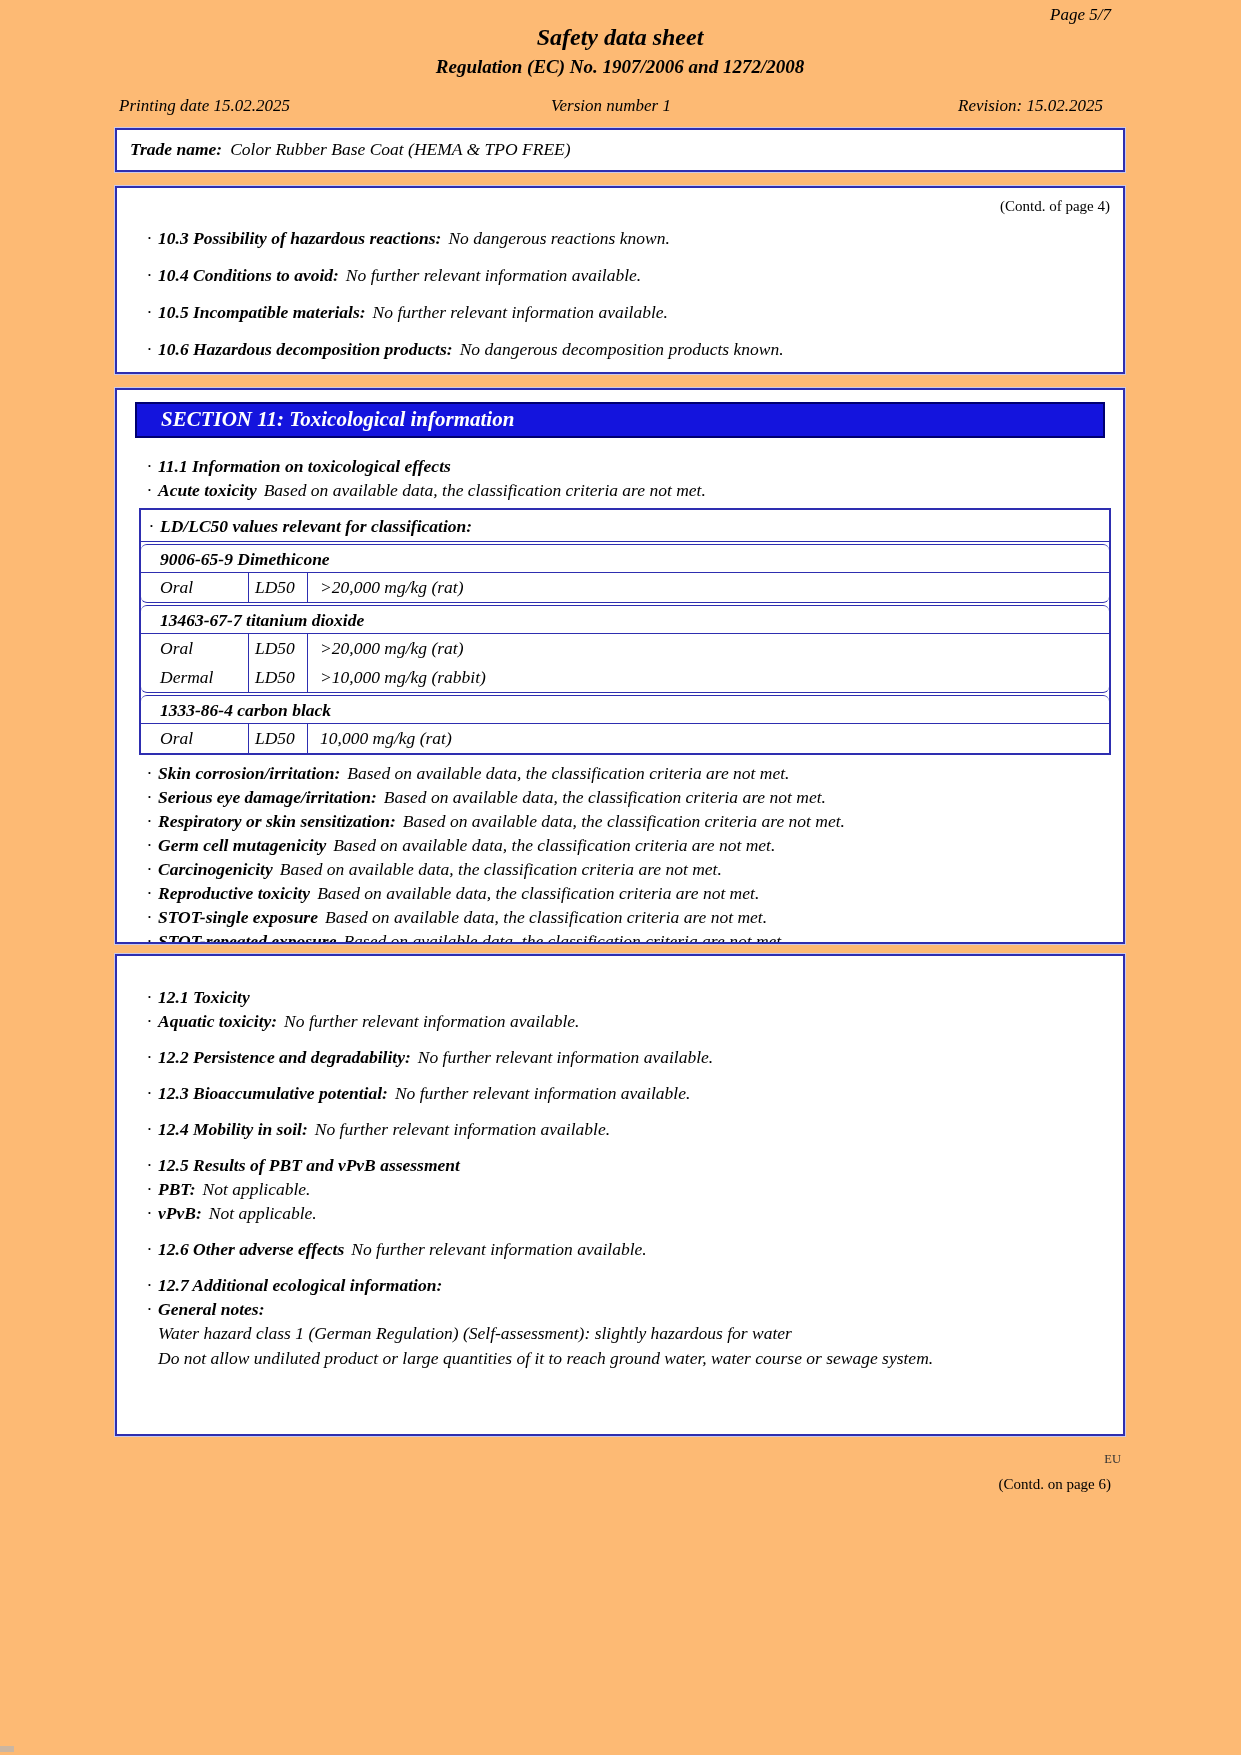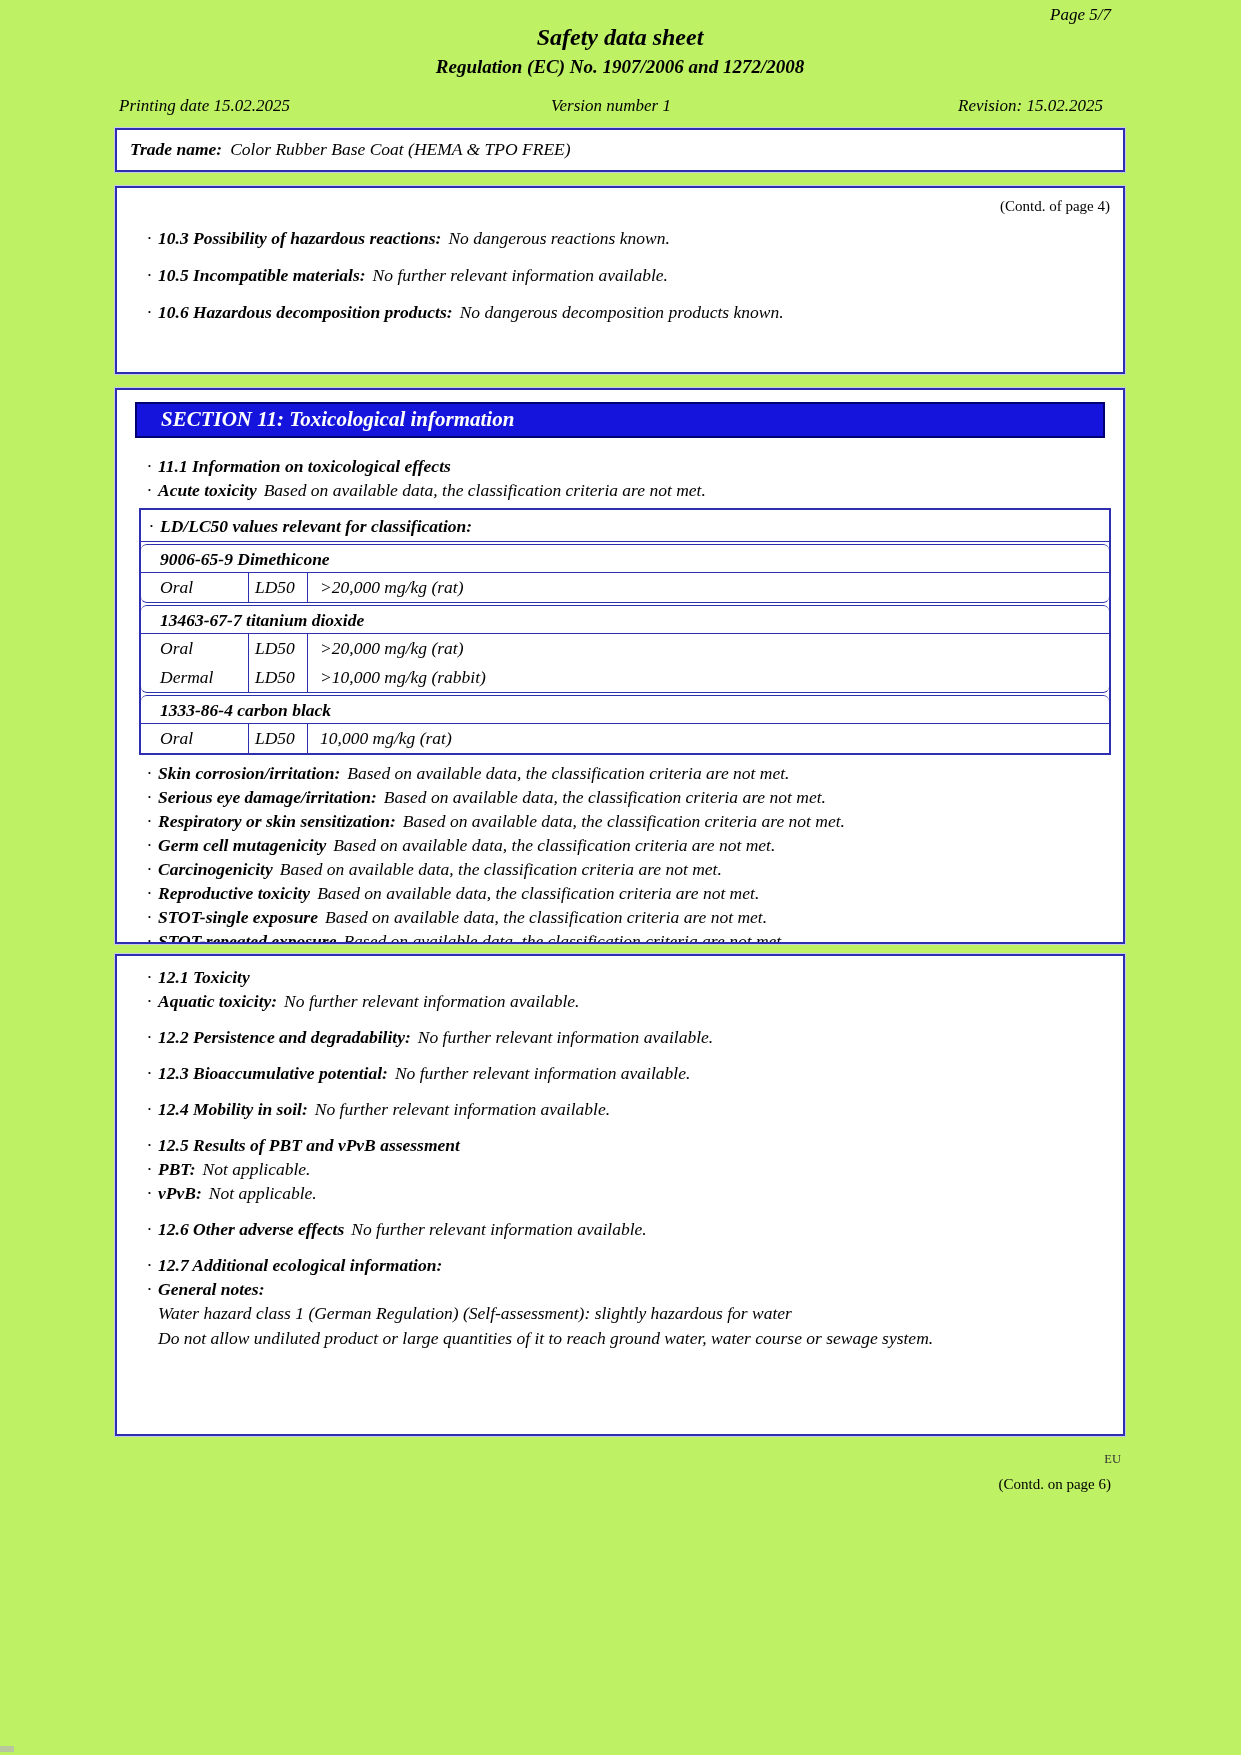--- a/index.html
+++ b/index.html
@@ -7,21 +7,21 @@
     --bar_edge: #000070;
     --box_blue: #2e2eb0;
     --halo: #c9c9ea;
   }
   * { box-sizing: border-box; }
   html, body { margin: 0; padding: 0; background: #ffffff; }
   .page {
     position: relative;
     width: 1241px;
     height: 1755px;
-    background: #bef264;
+    background: #fdba74;
     font-family: "Liberation Serif", "DejaVu Serif", serif;
     font-style: italic;
     color: #000;
     overflow: hidden;
   }
   
   .page-num {
     position: absolute; top: 5px; left: 115px; width: 1010px;
     text-align: right; padding-right: 14px; font-size: 17px;
   }
@@ -97,21 +97,21 @@
     font-weight: bold; line-height: 28px; height: 28px;
     padding-left: 19px; border-bottom: 1px solid var(--box_blue);
   }
   .ld-row { display: grid; grid-template-columns: 108px 59px 1fr; }
   .ld-row > div { line-height: 29px; height: 29px; }
   .ld-c1 { padding-left: 19px; border-right: 1px solid var(--box_blue); }
   .ld-c2 { padding-left: 6px;  border-right: 1px solid var(--box_blue); }
   .ld-c3 { padding-left: 12px; }
   .effects { margin-top: 6px; }
   
-  .s12-content { margin-top: 9px; }
+  .s12-content { margin-top: 29px; }
   .s12-group { margin-bottom: 12px; }
   .plain-line {
     padding-left: 41px; font-size: 17.5px; line-height: 25px;
     max-width: 950px;
   }
   .plain-narrow { width: 946px; }
   
   .eu-mark {
     position: absolute; top: 1452px; left: 115px; width: 1006px;
     text-align: right; font-size: 12.5px; font-style: normal; color: #333;
@@ -143,20 +143,21 @@
   <div class="content">
 
     <div class="box box-trade">
       <b class="tn-label">Trade name:</b><span class="tn-value">Color Rubber Base Coat (HEMA &amp; TPO FREE)</span>
     </div>
 
     <div class="box box-s10">
       <div class="contd">(Contd. of page 4)</div>
       <div class="s10-lines">
         <div class="line s10-line"><b>10.3 Possibility of hazardous reactions:</b><span>No dangerous reactions known.</span></div>
+        <div class="line s10-line"><b>10.4 Conditions to avoid:</b><span>No further relevant information available.</span></div>
         <div class="line s10-line"><b>10.5 Incompatible materials:</b><span>No further relevant information available.</span></div>
         <div class="line s10-line"><b>10.6 Hazardous decomposition products:</b><span>No dangerous decomposition products known.</span></div>
       </div>
     </div>
 
     <div class="box box-s11">
       <div class="section-bar"><span>SECTION 11: Toxicological information</span></div>
       <div class="intro">
         <div class="line"><b>11.1 Information on toxicological effects</b></div>
         <div class="line"><b>Acute toxicity</b><span>Based on available data, the classification criteria are not met.</span></div>

